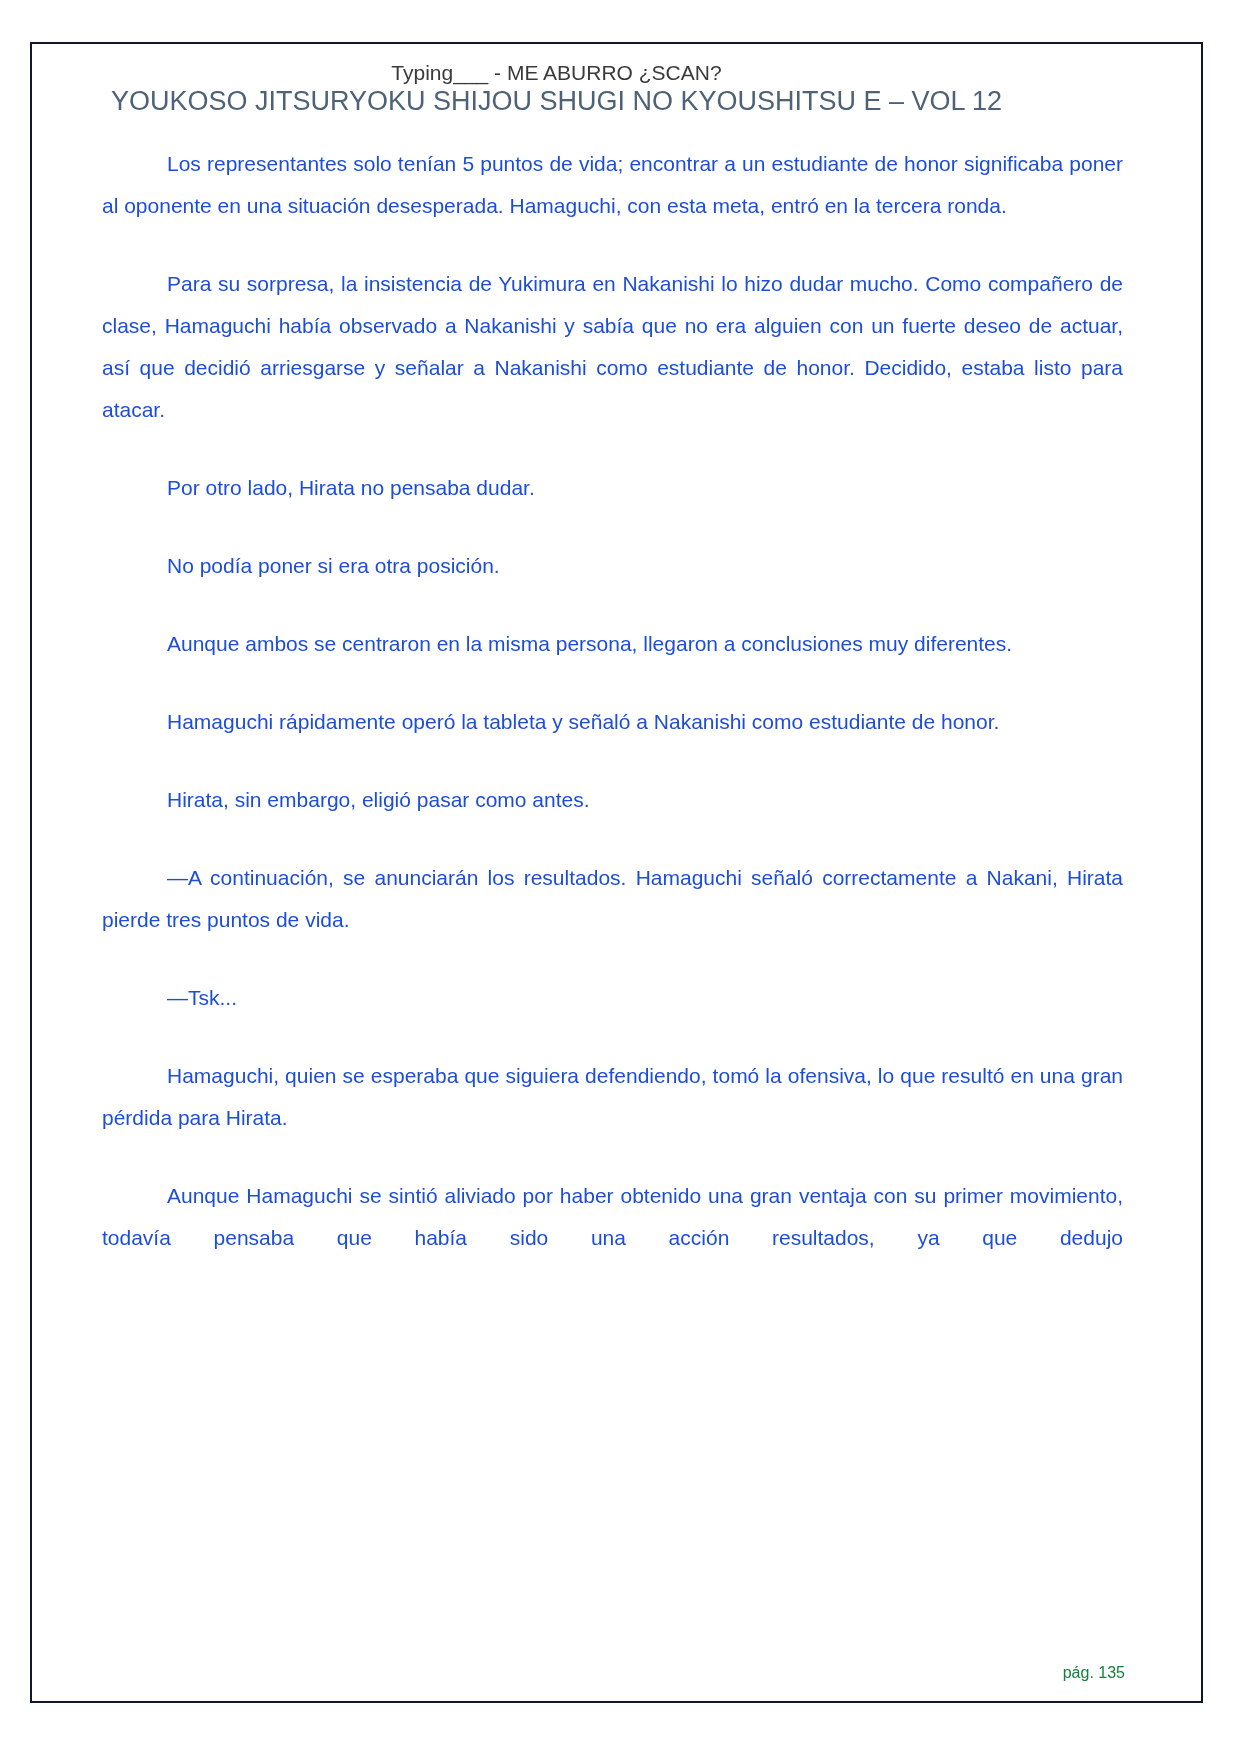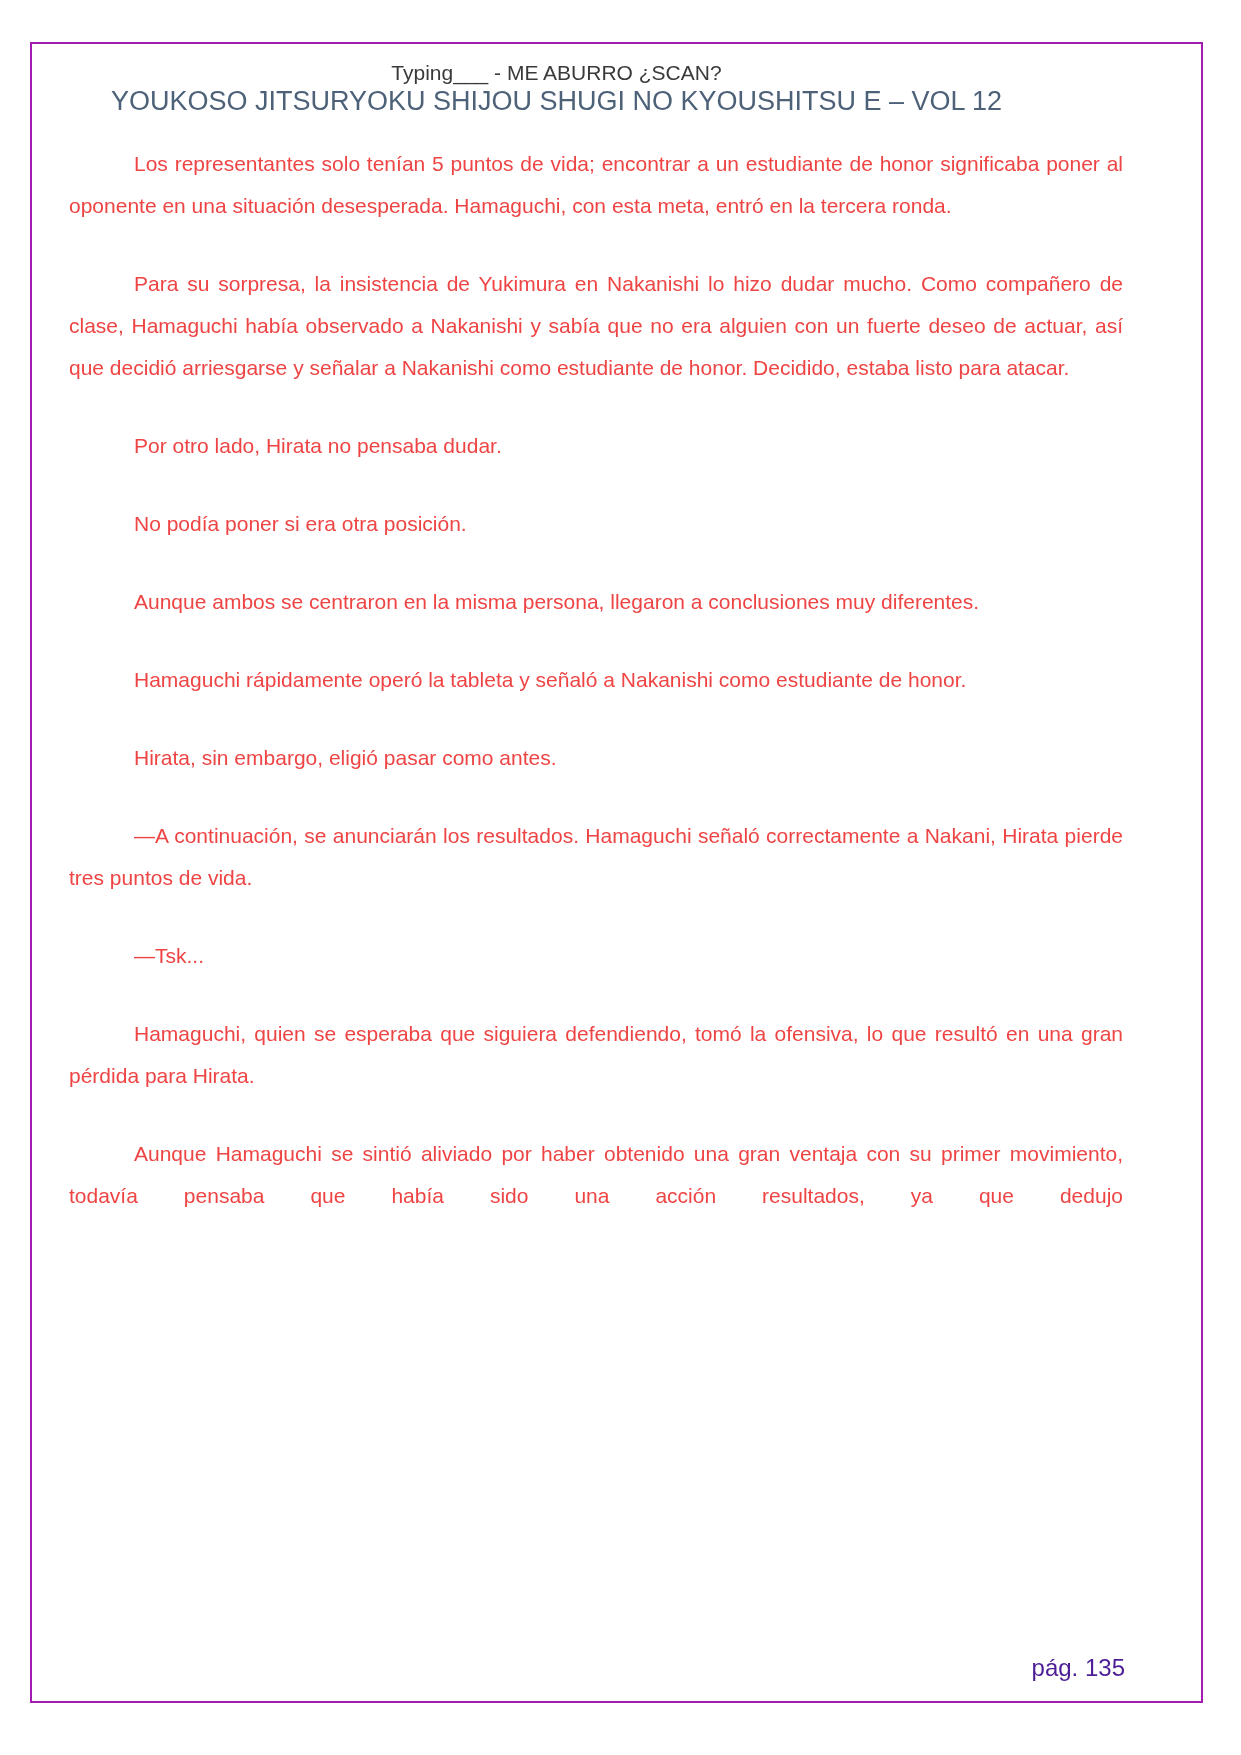--- a/index.html
+++ b/index.html
@@ -10,21 +10,21 @@
     font-family: "Liberation Sans", sans-serif;
     position: relative;
     overflow: hidden;
   }
   .page-frame {
     position: absolute;
     left: 30px;
     top: 42px;
     width: 1173px;
     height: 1661px;
-    border: 2px solid #a21caf;
+    border: 2px solid #0f172a;
     background: #ffffff;
     box-sizing: border-box;
   }
   .page-header {
     margin-left: 71px;
     width: 907px;
     padding-top: 15px;
     text-align: center;
   }
   .header-line1 {
@@ -32,39 +32,39 @@
     line-height: 27px;
     color: #3a3a3a;
     white-space: pre;
   }
   .header-line2 {
     font-size: 27px;
     line-height: 30px;
     color: #4d6278;
   }
   .body-text {
-    margin: 27px 78px 0 37px;
-    color: #ef4444;
+    margin: 27px 78px 0 70px;
+    color: #1d4ed8;
   }
   .body-text p {
     margin: 0 0 36px 0;
     font-size: 21px;
     line-height: 42px;
     text-indent: 65px;
     text-align: justify;
   }
   .body-text p.fill-last {
     text-align-last: justify;
   }
   .page-footer {
     position: absolute;
     right: 76px;
     bottom: 19px;
-    font-size: 24px;
-    color: #4c1d95;
+    font-size: 16px;
+    color: #15803d;
   }
 </style>
 </head>
 <body>
 
 <div class="page-frame">
 
   <div class="page-header">
     <div class="header-line1">Typing___ - ME ABURRO ¿SCAN?</div>
     <div class="header-line2">YOUKOSO JITSURYOKU SHIJOU SHUGI NO KYOUSHITSU E – VOL 12</div>

